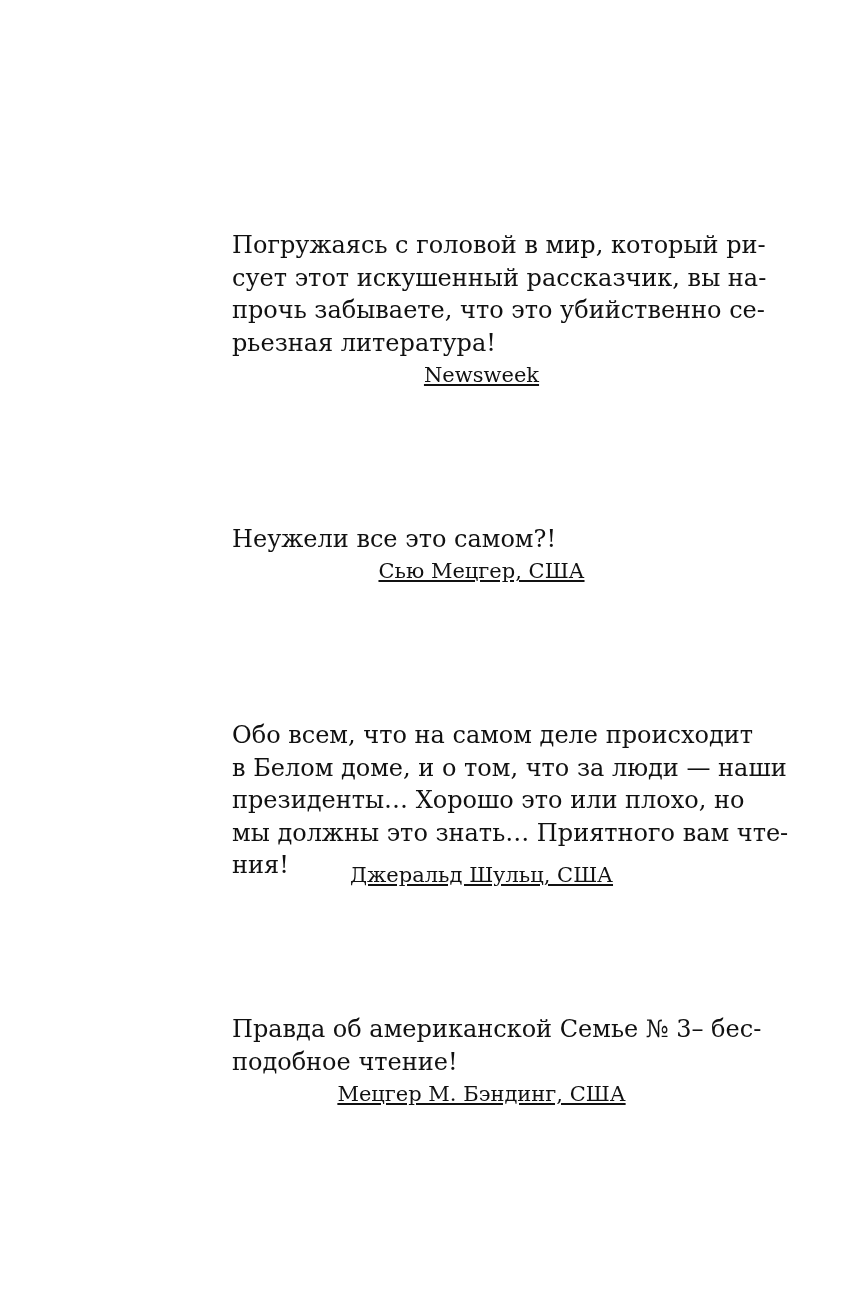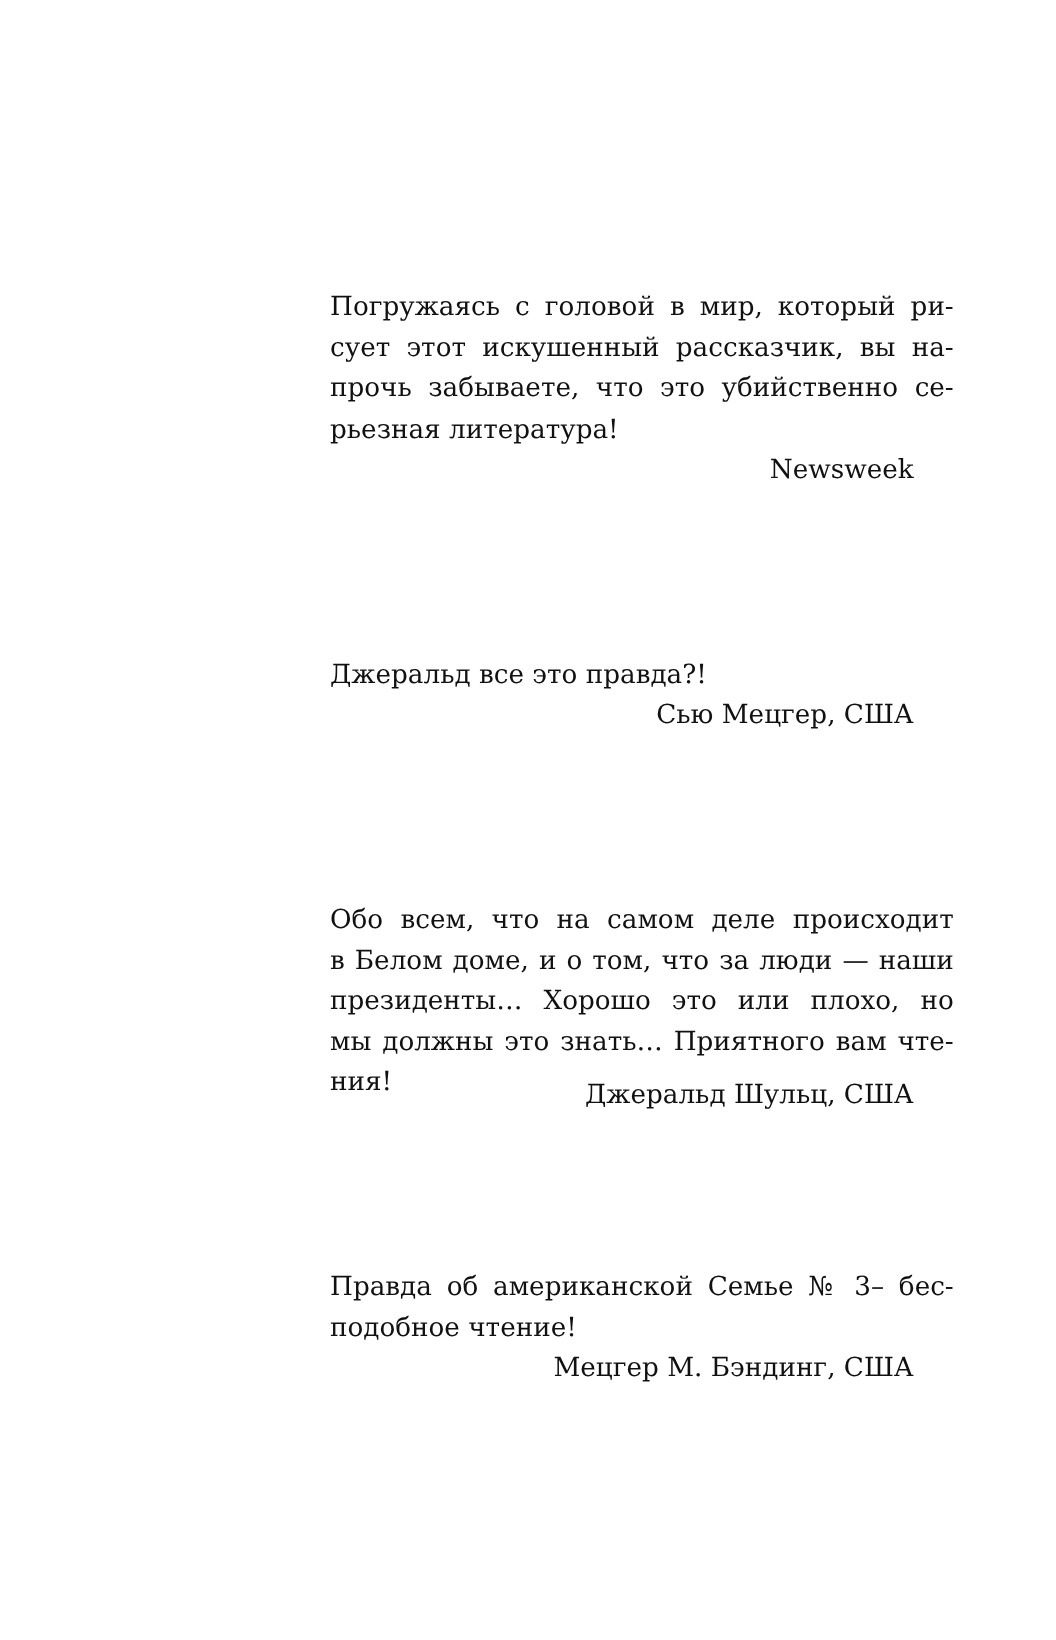--- a/index.html
+++ b/index.html
@@ -1,38 +1,38 @@
 <!DOCTYPE html>
 <html><head>
 <meta charset="utf-8">
 <style>
   html, body { margin: 0; padding: 0; background: #ffffff; }
   body { width: 845px; height: 1312px; position: relative; overflow: hidden;
          font-family: "DejaVu Serif", "Liberation Serif", serif; color: #111111; }
-  .line { position: absolute; left: 232px; width: 499px; font-size: 21px; line-height: 32px;
-          height: 32px; white-space: nowrap; text-align: justify; text-align-last: justify; margin-left: 32px; }
+  .line { position: absolute; left: 232px; width: 499px; font-size: 24px; line-height: 32px;
+          height: 32px; white-space: nowrap; text-align: justify; text-align-last: justify; }
   .line.last { text-align: right; text-align-last: left; }
   .attr { position: absolute; left: 232px; width: 499px; font-size: 21px; line-height: 32px;
-          height: 32px; text-align: right; white-space: nowrap; }
+          height: 32px; text-align: center; white-space: nowrap; text-decoration: underline; }
 </style>
 </head>
 <body>
 
 <div>
 
   <div>
     <div class="line" style="top:229px">Погружаясь с головой в мир, который ри-</div>
     <div class="line" style="top:262px">сует этот искушенный рассказчик, вы на-</div>
     <div class="line" style="top:294px">прочь забываете, что это убийственно се-</div>
     <div class="line last" style="top:327px">рьезная литература!</div>
     <div class="attr" style="top:359px">Newsweek</div>
   </div>
 
   <div>
-    <div class="line last" style="top:523px">Джеральд все это правда?!</div>
+    <div class="line last" style="top:523px">Неужели все это самом?!</div>
     <div class="attr" style="top:555px">Сью Мецгер, США</div>
   </div>
 
   <div>
     <div class="line" style="top:719px">Обо всем, что на самом деле происходит</div>
     <div class="line" style="top:752px">в Белом доме, и о том, что за люди — наши</div>
     <div class="line" style="top:784px">президенты… Хорошо это или плохо, но</div>
     <div class="line" style="top:817px">мы должны это знать… Приятного вам чте-</div>
     <div class="line last" style="top:849px">ния!</div>
     <div class="attr" style="top:859px">Джеральд Шульц, США</div>

